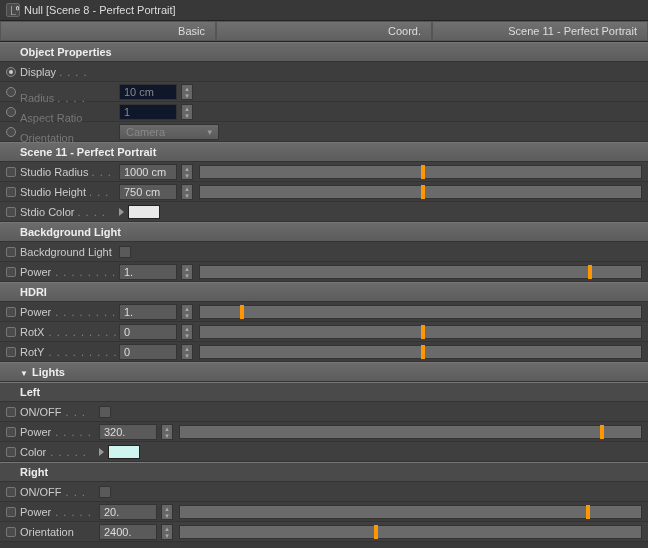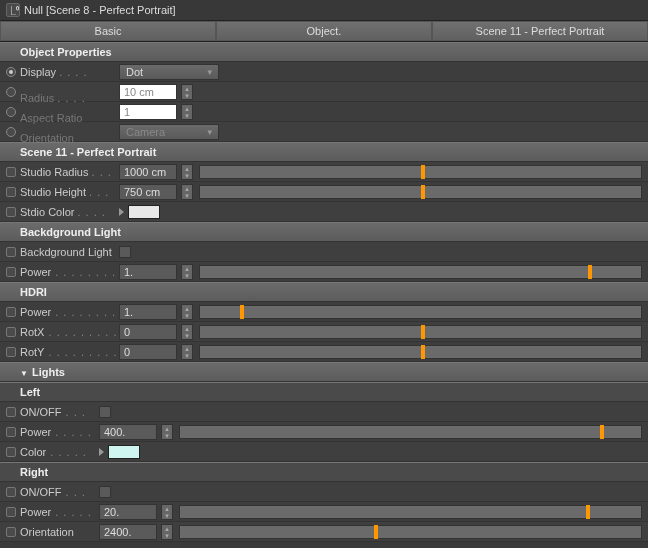--- a/index.html
+++ b/index.html
@@ -29,22 +29,22 @@
     font-size: 9px; color: #fff;
     border-radius: 2px;
   }
   .tabs {
     display: flex;
     background: #4a4a4a;
     border-bottom: 1px solid #222;
   }
   .tab {
     flex: 1;
-    text-align: center;
-    padding: 3px 16px;
+    text-align: right;
+    padding: 3px 10px;
     border: 1px solid #555;
     background: linear-gradient(#707070, #606060);
     color: #ddd;
     cursor: pointer;
   }
   .tab.active {
     background: linear-gradient(#a4bce0, #8aa6cf);
     color: #222;
   }
   .section-header {
@@ -91,21 +91,21 @@
   .input-field {
     background: #5a5a5a;
     border: 1px solid #333;
     color: #ddd;
     height: 16px;
     padding: 0 4px;
     width: 58px;
     display: flex;
     align-items: center;
   }
-  .input-field.disabled { color: #888; background: #ffffff; text-align: right; }
+  .input-field.disabled { color: #888; background: #0f172a; text-align: right; }
   .spinner {
     width: 12px; height: 16px;
     background: #666;
     border: 1px solid #333;
     display: flex; flex-direction: column;
   }
   .spinner::before { content:"▴"; font-size:7px; color:#aaa; line-height:7px; text-align:center;}
   .spinner::after { content:"▾"; font-size:7px; color:#aaa; line-height:7px; text-align:center;}
   .dropdown {
     background: linear-gradient(#6a6a6a, #5a5a5a);
@@ -161,29 +161,28 @@
 </head>
 <body>
 
 <div class="title-bar">
   <span class="title-icon">⎿⁰</span>
   <span>Null [Scene 8 - Perfect Portrait]</span>
 </div>
 
 <div class="tabs">
   <div class="tab">Basic</div>
-  <div class="tab">Object.</div>
+  <div class="tab">Coord.</div>
   <div class="tab">Scene 11 - Perfect Portrait</div>
 </div>
 
 <div class="section-header">Object Properties</div>
 <div class="row">
   <span class="radio on"></span>
   <span class="label"><span>Display</span> <span class="dots">. . . .</span></span>
-  <div class="dropdown">Dot</div>
 </div>
 <div class="row">
   <span class="radio"></span>
   <span class="label disabled"><span>Radius</span> <span class="dots">. . . .</span></span>
   <div class="input-field disabled">10 cm</div>
   <div class="spinner"></div>
 </div>
 <div class="row">
   <span class="radio"></span>
   <span class="label disabled"><span>Aspect Ratio</span></span>
@@ -270,21 +269,21 @@
 <div class="section-header collapsible">Lights</div>
 <div class="section-header sub">Left</div>
 <div class="row">
   <span class="key-icon"></span>
   <span class="label" style="width:75px"><span>ON/OFF</span><span class="dots"> . . .</span></span>
   <div class="checkbox"></div>
 </div>
 <div class="row">
   <span class="key-icon"></span>
   <span class="label" style="width:75px"><span>Power</span><span class="dots"> . . . . .</span></span>
-  <div class="input-field">400.</div>
+  <div class="input-field">320.</div>
   <div class="spinner"></div>
   <div class="slider">
       <div class="thumb" style="left:91%"></div>
     </div>
 </div>
 <div class="row">
   <span class="key-icon"></span>
   <span class="label" style="width:75px"><span>Color</span><span class="dots"> . . . . .</span></span>
   <span class="arrow-right"></span>
   <div class="color-swatch" style="background:#cff5f0"></div>

